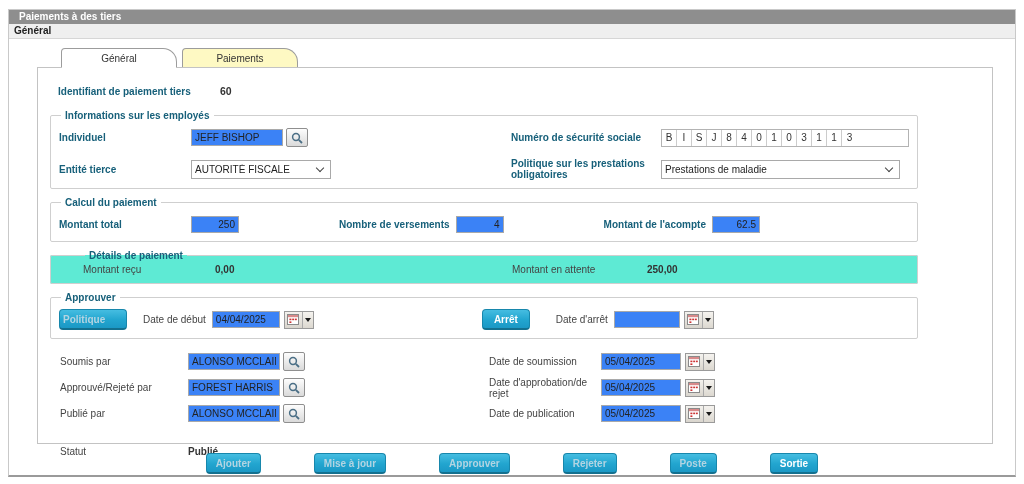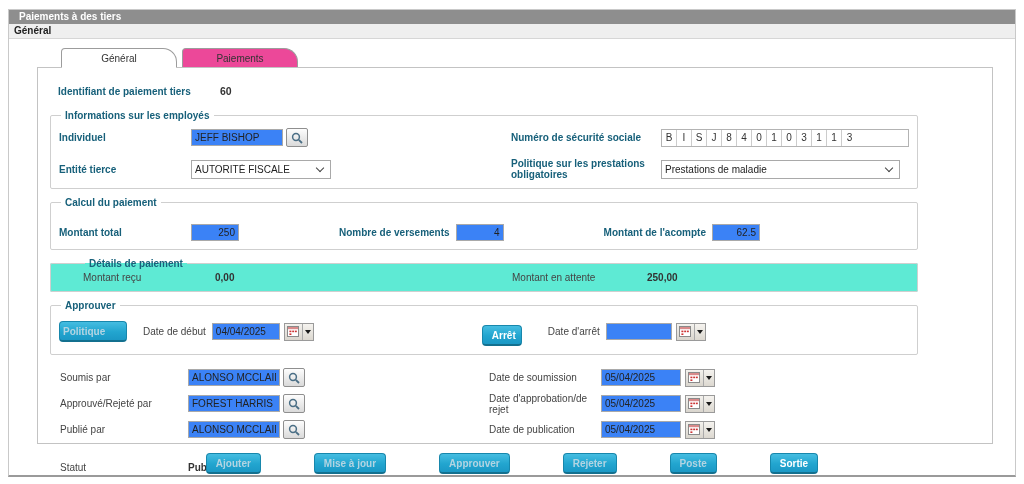--- a/index.html
+++ b/index.html
@@ -23,21 +23,21 @@
     padding:1px 0 0 5px; flex:none;
   }
   .menu-item { font-weight:bold; color:#222; cursor:default; }
   .content { flex:1; background:#fff; padding-top:9px; position:relative; }
 
   
   .tabs { display:flex; margin-left:52px; position:relative; z-index:2; }
   .tab {
     width:116px; text-align:center; padding:4px 0 3px;
     border:1px solid #9c9c9c; border-bottom:none;
-    border-radius:4px 14px 0 0; background:#ec4899; color:#333;
+    border-radius:4px 14px 0 0; background:#fef9c3; color:#333;
     margin-right:5px; cursor:pointer; position:relative;
   }
   .tab.active { background:#fff; }
   .tab.active::after { content:""; position:absolute; left:0; right:0; bottom:-1px; height:1px; background:#fff; }
 
   
   .panel {
     margin:0 22px 0 28px; border:1px solid #c3c3c3; background:#fff;
     height:377px; padding:13px 14px 8px 12px;
   }
@@ -110,34 +110,34 @@
   .btn.dim { color:#b3d4e2; }
   .btn-clip { width:68px; padding-left:3px; padding-right:0; overflow:hidden; white-space:nowrap; text-align:left; }
 
   
   .emp-grid {
     display:grid; grid-template-columns:132px 320px 150px auto;
     row-gap:11px; align-items:center; margin-top:4px;
   }
   .field { display:flex; align-items:center; }
 
-  .calc-row { display:flex; align-items:center; margin-top:13px; }
+  .calc-row { display:flex; align-items:center; margin-top:5px; }
   .calc-row .l1 { width:132px; }
   .calc-row .ml100 { margin-left:100px; margin-right:6px; }
   .calc-row .ml105 { margin-left:100px; margin-right:6px; }
 
   .details-row { display:flex; align-items:center; margin-top:0; }
   .details-row .dl1 { width:132px; }
   .details-row .dv1 { width:297px; font-weight:bold; }
   .details-row .dl2 { width:135px; }
   .details-row .dv2 { font-weight:bold; }
 
   .act-row { display:flex; align-items:center; margin-top:3px; }
   .act-row .lab1 { margin-left:16px; margin-right:6px; }
-  .act-row .stop-btn { margin-left:168px; width:40px;margin-top:8px; }
+  .act-row .stop-btn { margin-left:168px; width:48px; }
   .act-row .lab2 { margin-left:26px; margin-right:6px; }
 
   .wf { margin:12px 0 0 10px; }
   .wf-row { display:flex; align-items:center; margin-bottom:5px; height:21px; }
   .wf-row .wl { width:128px; }
   .wf-row .wdl { margin-left:184px; width:112px; }
   .status-row { display:flex; margin:22px 0 0 10px; }
   .status-row .wl { width:128px; }
 
   .footer { display:flex; justify-content:center; gap:53px; margin-top:9px; }

